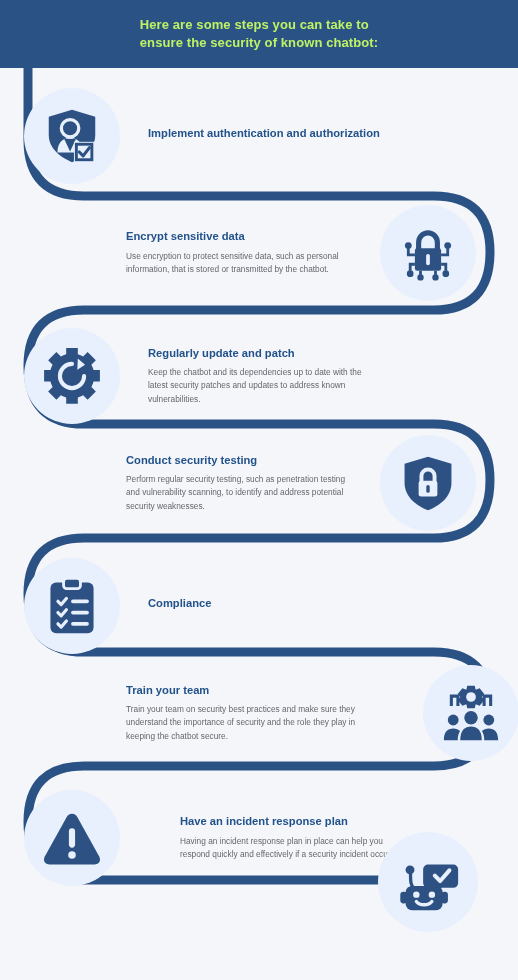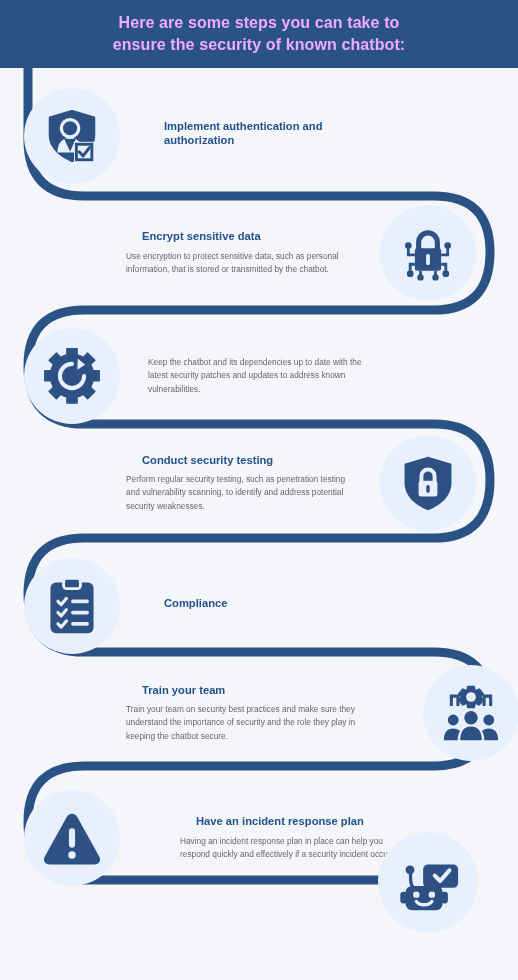--- a/index.html
+++ b/index.html
@@ -13,40 +13,40 @@
 
   
   .header{
     position:absolute;left:0;top:0;width:518px;height:68px;
     background:#2b5285;
     display:flex;align-items:center;justify-content:center;
     z-index:5;
   }
   .header h1{
     margin:0;padding:0 30px;
-    color:#f0abfc;
-    font-size:16px;line-height:1.35;
-    font-weight:bold;text-align:center;
+    color:#bef264;
+    font-size:13px;line-height:1.35;
+    font-weight:bold;
     letter-spacing:.1px;
   }
 
   
   #snake{position:absolute;left:0;top:0;width:518px;height:980px;z-index:1;}
 
   
   .row{position:absolute;z-index:3;display:flex;align-items:center;}
   .row .iconwrap{
     width:96px;height:96px;border-radius:50%;
     background:#e9f0fd;
     display:flex;align-items:center;justify-content:center;
     flex:0 0 96px;
   }
   .row .txt{padding:0 8px;}
   .row h2{
-    margin:0 0 6px 16px;
+    margin:0 0 6px 0;
     font-size:11.2px;line-height:1.28;
     font-weight:bold;color:#22528c;
   }
   .row p{
     margin:0;
     font-size:8.3px;line-height:1.62;
     color:#63676e;
   }
 
   
@@ -152,20 +152,21 @@
 
   <div class="row left" style="top:328px;">
     <div class="iconwrap">
       <svg width="62" height="62" viewBox="0 0 64 64">
         <path d="M26 3 h12 v6.5 a23 23 0 0 1 5.5 2.3 l4.6 -4.6 l8.5 8.5 l-4.6 4.6 a23 23 0 0 1 2.3 5.5 h6.5 v12 h-6.5 a23 23 0 0 1 -2.3 5.5 l4.6 4.6 l-8.5 8.5 l-4.6 -4.6 a23 23 0 0 1 -5.5 2.3 v6.5 h-12 v-6.5 a23 23 0 0 1 -5.5 -2.3 l-4.6 4.6 l-8.5 -8.5 l4.6 -4.6 a23 23 0 0 1 -2.3 -5.5 h-6.5 v-12 h6.5 a23 23 0 0 1 2.3 -5.5 l-4.6 -4.6 l8.5 -8.5 l4.6 4.6 a23 23 0 0 1 5.5 -2.3 z" fill="#2c5182"></path>
         <path d="M32 19.5 A12.5 12.5 0 1 0 44.5 32" fill="none" stroke="#e9f0fd" stroke-width="4.2" stroke-linecap="round"></path>
         <path d="M38 14 L45.5 20.5 L37.5 25.5 Z" fill="#e9f0fd"></path>
       </svg>
     </div>
     <div class="txt">
+      <h2>Regularly update and patch</h2>
       <p>Keep the chatbot and its dependencies up to date with the latest security patches and updates to address known vulnerabilities.</p>
     </div>
   </div>
 
   <div class="row right" style="top:435px;">
     <div class="txt">
       <h2>Conduct security testing</h2>
       <p>Perform regular security testing, such as penetration testing and vulnerability scanning, to identify and address potential security weaknesses.</p>
     </div>
     <div class="iconwrap">

